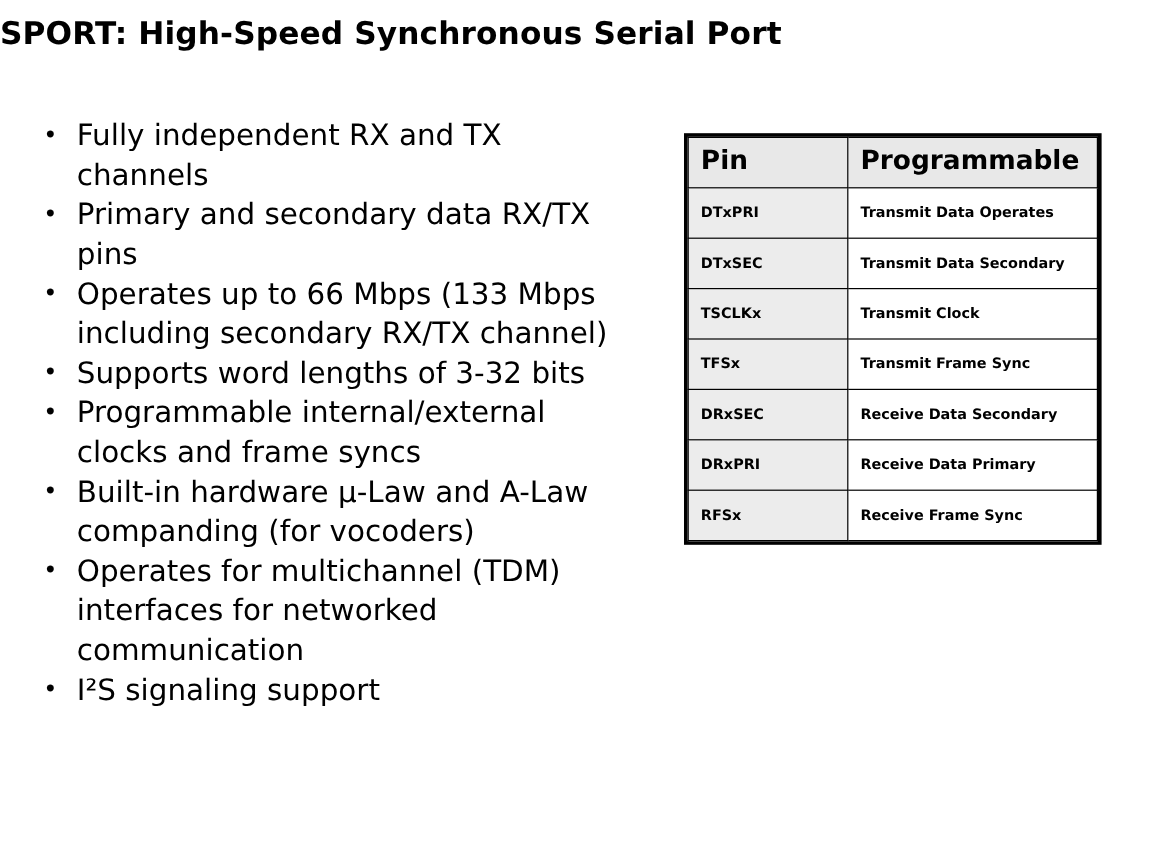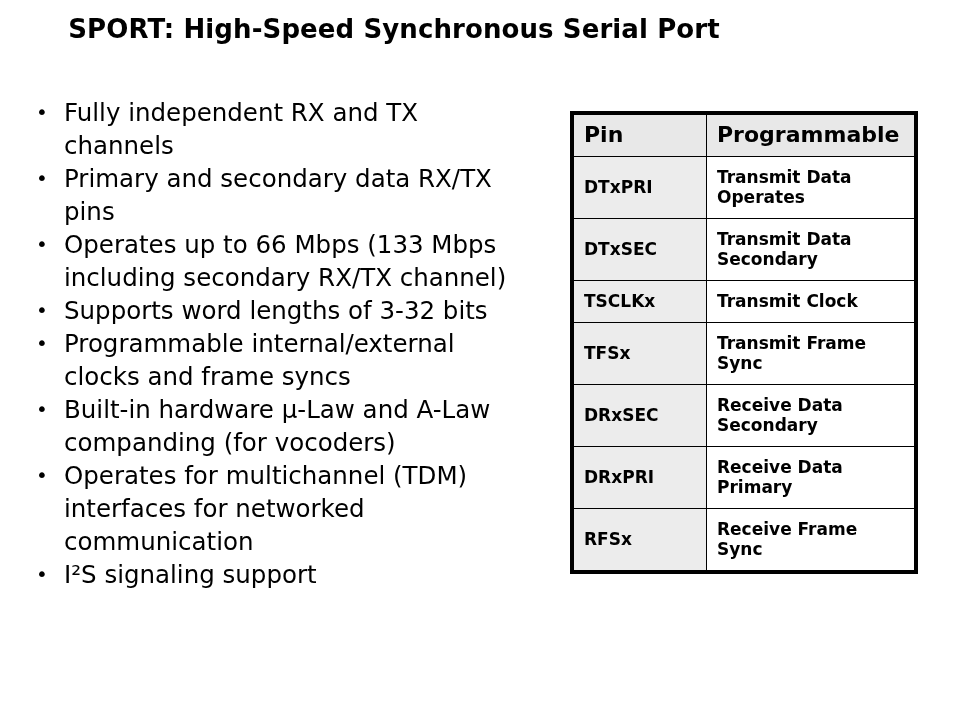--- a/index.html
+++ b/index.html
@@ -17,21 +17,20 @@
   .slide {
     position: relative;
     width: 960px;
     height: 720px;
   }
   .slide-title {
     position: absolute;
     top: 14px;
     left: 0;
     width: 788px;
-    text-align: center;
     font-size: 26px;
     font-weight: bold;
     letter-spacing: 0.1px;
   }
   .bullets {
     position: absolute;
     top: 96px;
     left: 36px;
     width: 490px;
   }
@@ -62,21 +61,21 @@
     box-sizing: border-box;
   }
   table.pin-table {
     border-collapse: collapse;
     width: 100%;
     table-layout: fixed;
   }
   table.pin-table th,
   table.pin-table td {
     border: 1px solid #000000;
-    font-size: 17px;
+    font-size: 12px;
     font-weight: bold;
     padding: 10px 8px 11px 10px;
     text-align: left;
     vertical-align: middle;
     line-height: 20px;
     box-sizing: border-box;
   }
   table.pin-table th {
     background: #e8e8e8;
     font-size: 22px;

